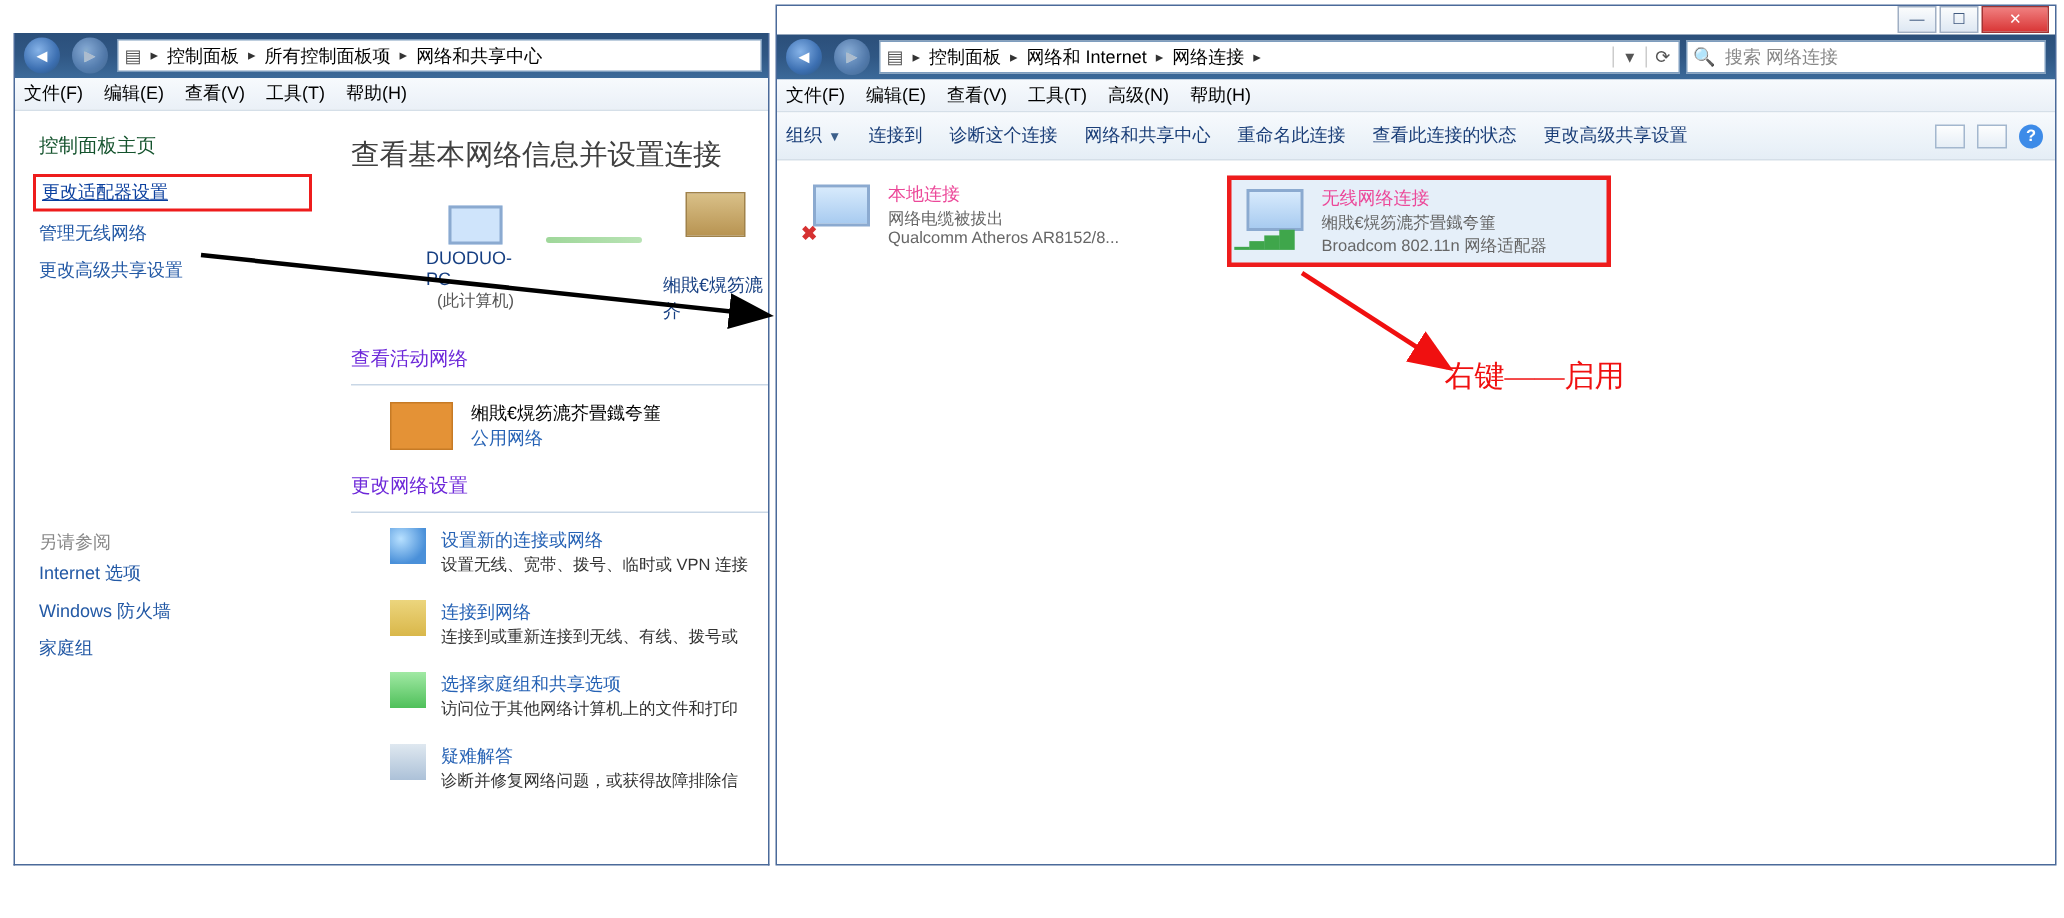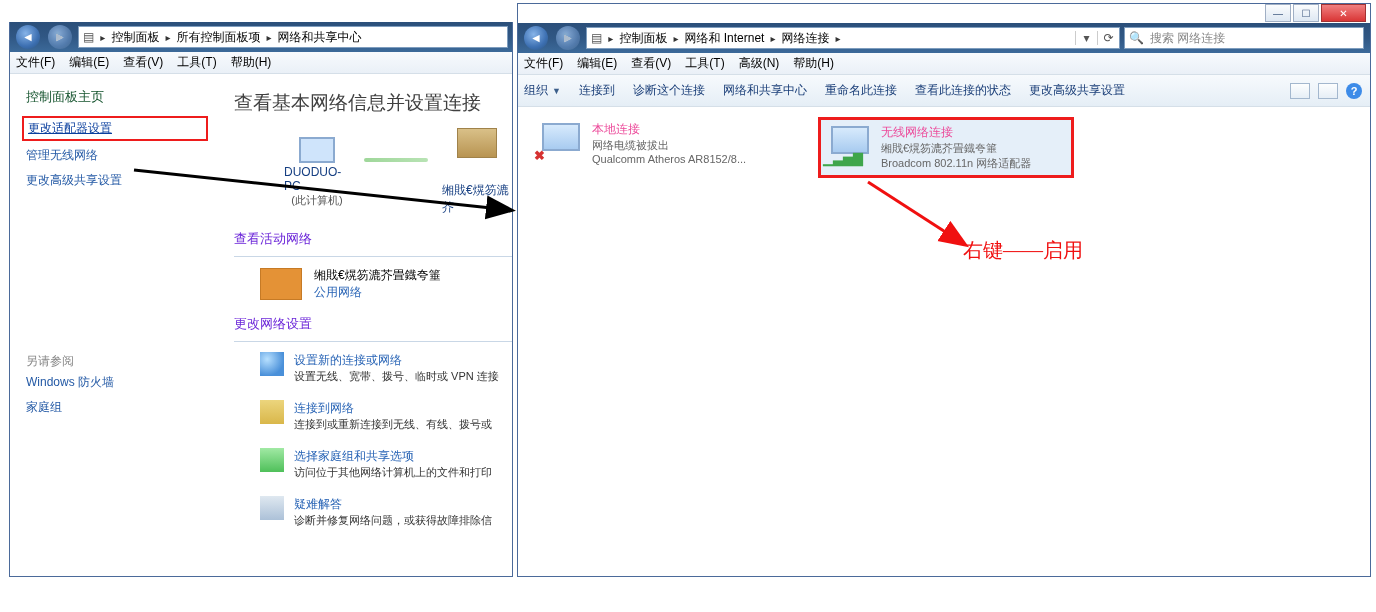--- a/index.html
+++ b/index.html
@@ -91,20 +91,21 @@
     <span>工具(T)</span>
     <span>帮助(H)</span>
   </div>
   <div class="body">
     <div class="sidebar">
       <div class="title">控制面板主页</div>
       <div class="link hl">更改适配器设置</div>
       <div class="link">管理无线网络</div>
       <div class="link">更改高级共享设置</div>
       <div class="muted">另请参阅</div>
+      <div class="link">Internet 选项</div>
       <div class="link">Windows 防火墙</div>
       <div class="link">家庭组</div>
     </div>
     <div class="main">
       <h1>查看基本网络信息并设置连接</h1>
       <div class="map">
         <div class="pc">
           <div class="mon"></div>
           <div class="lbl">DUODUO-PC</div>
           <div class="sub">(此计算机)</div>

